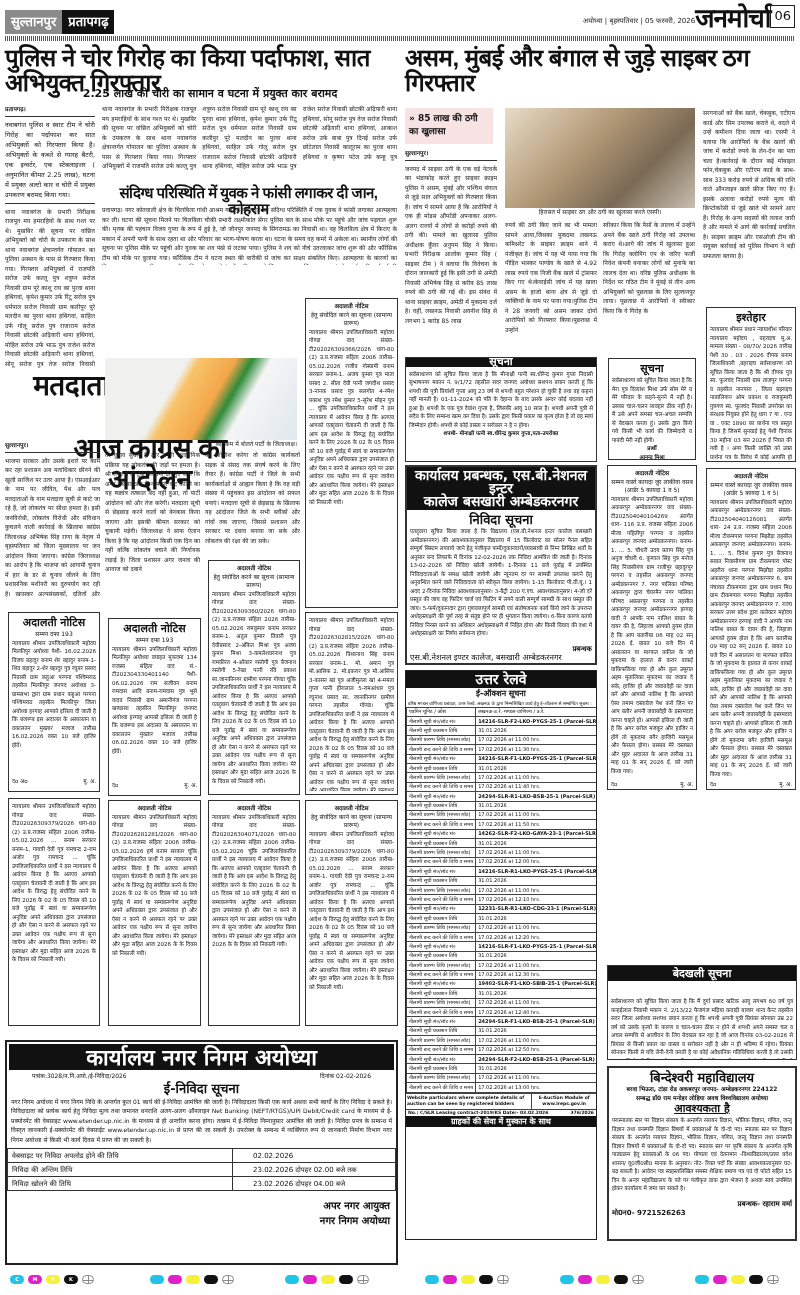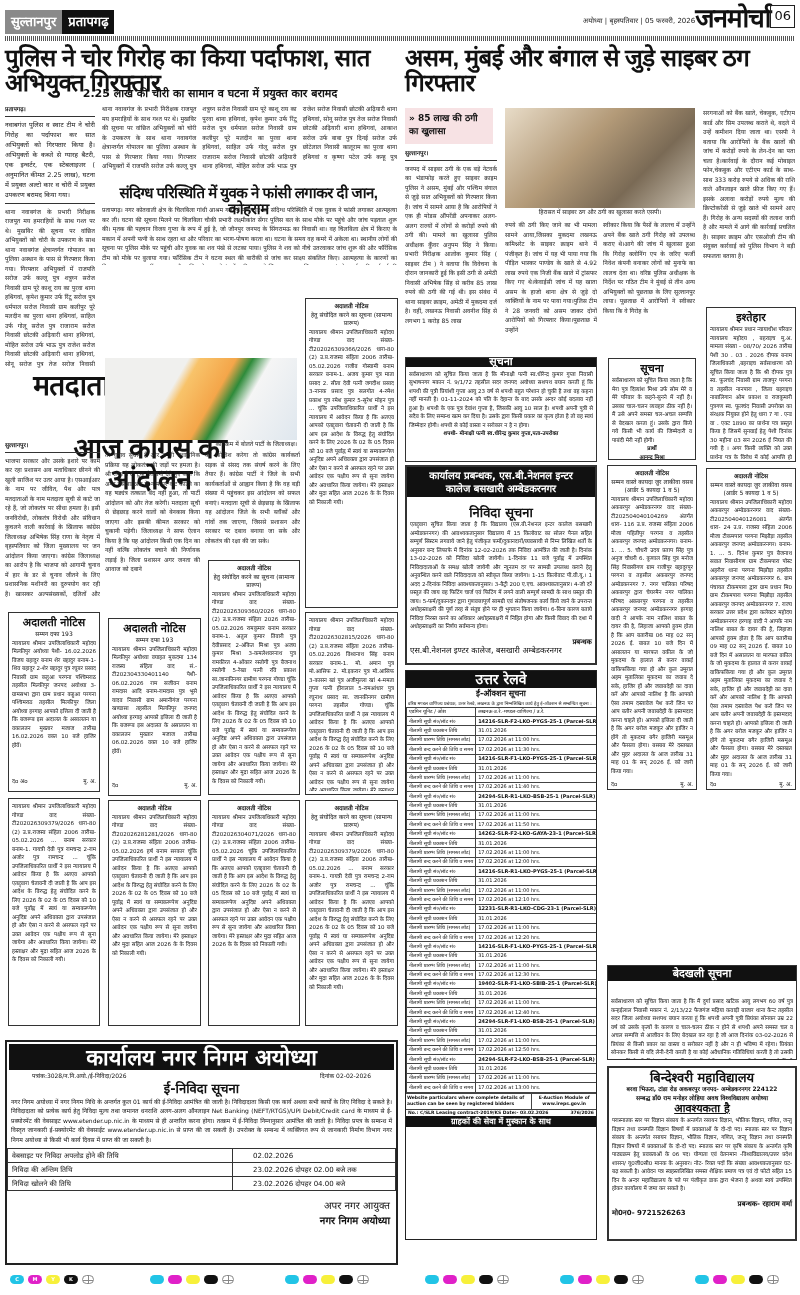--- a/index.html
+++ b/index.html
@@ -92,21 +92,21 @@
 
 </div>
 
 <div class="boxed" style="left:706px;top:307px;width:90px;height:155px">
   <div class="t">इश्तेहार</div>
   <div>न्यायालय श्रीमान प्रधान न्यायाधीश परिवार न्यायालय महोदय , बहराइच मू.अ. मामला संख्या - 08/70/ 2026 तारीख पेशी 30 . 03 . 2026 दीपक बनाम जिलाधिकारी ,बहराइच सर्वसाधारण को सूचित किया जाता है कि श्री दीपक पुत्र स्व. फूलचंद निवासी ग्राम ताजपुर परगना व तहसील नानपारा , जिला बहराइच नाबालिगान ओम प्रकाश व राजकुमारी पुत्रगण स्व. फूलचंद निवासी उपरोक्त का संरक्षक नियुक्त होने हेतु धारा 7 गा . एन्ड वा . एक्ट 1890 का प्रार्थना पत्र प्रस्तुत किया है जिसमें सुनवाई हेतु पेशी दिनांक 30 महीना 03 सन 2026 ई नियत की गयी है । अगर किसी व्यक्ति को उक्त प्रार्थना पत्र के विरोध में कोई आपत्ति हो तो दिनांक 30 .03 .2026 को अदालत में उपस्थित होकर अपनी आपत्ति दाखिल करे ऐसा न करने पर उक्त प्रार्थना पत्र की सुनवाई एक पक्षीय रूप में की जायेगी । आज दिनांक 31 महीना 01 सन ई .2026 अदालत की मुहर लगाकर यह इश्तहार जारी हुआ ।</div>
 
 </div>
 
 <div class="boxed" style="left:405px;top:465px;width:192px;height:200px;border:2px solid #333">
-  <div class="blackhead" style="font-size:10px;line-height:13px;margin:-3px -3px 9px;padding:2px">
+  <div class="blackhead" style="font-size:14px;line-height:13px;margin:-3px -3px 3px;padding:2px">
     <div>कार्यालय प्रबन्धक, एस.बी.नेशनल इन्टर</div>
     <div>कालेज बसखारी अम्बेडकरनगर</div>
   </div>
   <div class="t" style="font-size:13px">निविदा सूचना</div>
   <div style="height:118px;overflow:hidden">एतद्द्वारा सूचित किया जाता है कि विद्यालय (एस.बी.नेशनल इन्टर कालेज बसखारी अम्बेडकरनगर) की आवश्यकतानुसार विद्यालय में 15 किलोवाट का सोलर पैनल सहित सम्पूर्ण सिस्टम लगवाये जाने हेतु पंजीकृत फर्मों/दुकानदारों/व्यवसायी से निम्न लिखित शर्तों के अनुसार बन्द लिफाफे में दिनांक 12-02-2026 तक निविदा आमंत्रित की जाती है। दिनांक 13-02-2026 को निविदा खोली जायेगी। 1-दिनांक 11 बजे पूर्वाह्न में उपस्थित निविदादाताओं के समक्ष खोली जायेगी और न्यूनतम दर पर सामग्री उपलब्ध कराने हेतु अनुबन्धित करने वाले निविदादाता को स्वीकृत किया जायेगा। 1-15 किलोवाट पी.वी.यू.। 1 अदद 2-दिनांक निविदा आवश्यकतानुसार। 3-बैट्री 200 ए.एच. आवश्यकतानुसार। 4-जो दरें प्रस्तुत की जाय वह फिटिंग चार्ज एवं फिटिंग में लगने वाली सम्पूर्ण सामग्री के साथ प्रस्तुत की जाय। 5-फर्म/दुकानदार द्वारा गुणवत्तापूर्ण सामग्री एवं संतोषजनक कार्य किये जाने के उपरान्त अधोहस्ताक्षरी की पूर्ण तरह से संतुष्ट होने पर ही भुगतान किया जायेगा। 6-बिना कारण बताये निविदा निरस्त करने का अधिकार अधोहस्ताक्षरी में निहित होगा और किसी विवाद की दशा में अधोहस्ताक्षरी का निर्णय सर्वमान्य होगा।</div>
   <div style="text-align:right;font-weight:bold;font-size:7px">प्रबन्धक</div>
   <div style="font-size:8px">एस.बी.नेशनल इण्टर कालेज, बसखारी अम्बेडकरनगर</div>
 </div>
 
 <div style="position:absolute;left:405px;top:670px;width:192px;height:570px;border:1px solid #222;overflow:hidden">
@@ -407,21 +407,21 @@
         <tr>
           <td style="width: 58%;">निविदा की अन्तिम तिथि</td>
           <td style="padding-left: 20px;">23.02.2026 दोपहर 02.00 बजे तक</td>
         </tr>
         <tr>
           <td style="width: 58%;">निविदा खोलने की तिथि</td>
           <td style="padding-left: 20px;">23.02.2026 दोपहर 04.00 बजे</td>
         </tr>
       </tbody>
     </table>
-  <div style="text-align:right;font-weight:normal;font-size:10px;padding-right:6px;margin-top:8px">अपर नगर आयुक्त</div>
+  <div style="text-align:right;font-weight:bold;font-size:10px;padding-right:6px;margin-top:8px">अपर नगर आयुक्त</div>
   <div style="text-align:right;font-weight:bold;font-size:10px;padding-right:6px">नगर निगम अयोध्या</div>
 </div>
 
 <div class="regmarks" style="left:10px" id="reg1">
     <div class="dot" style="background: rgb(33, 196, 230); color: rgb(255, 255, 255); font-size: 5px; text-align: center; line-height: 9px; font-weight: bold;">C</div>
     <div class="dot" style="background: rgb(224, 32, 200); color: rgb(255, 255, 255); font-size: 5px; text-align: center; line-height: 9px; font-weight: bold;">M</div>
     <div class="dot" style="background: rgb(247, 240, 58); color: rgb(255, 255, 255); font-size: 5px; text-align: center; line-height: 9px; font-weight: bold;">Y</div>
     <div class="dot" style="background: rgb(17, 17, 17); color: rgb(255, 255, 255); font-size: 5px; text-align: center; line-height: 9px; font-weight: bold;">K</div>
     <div class="cross"></div>
   </div>

